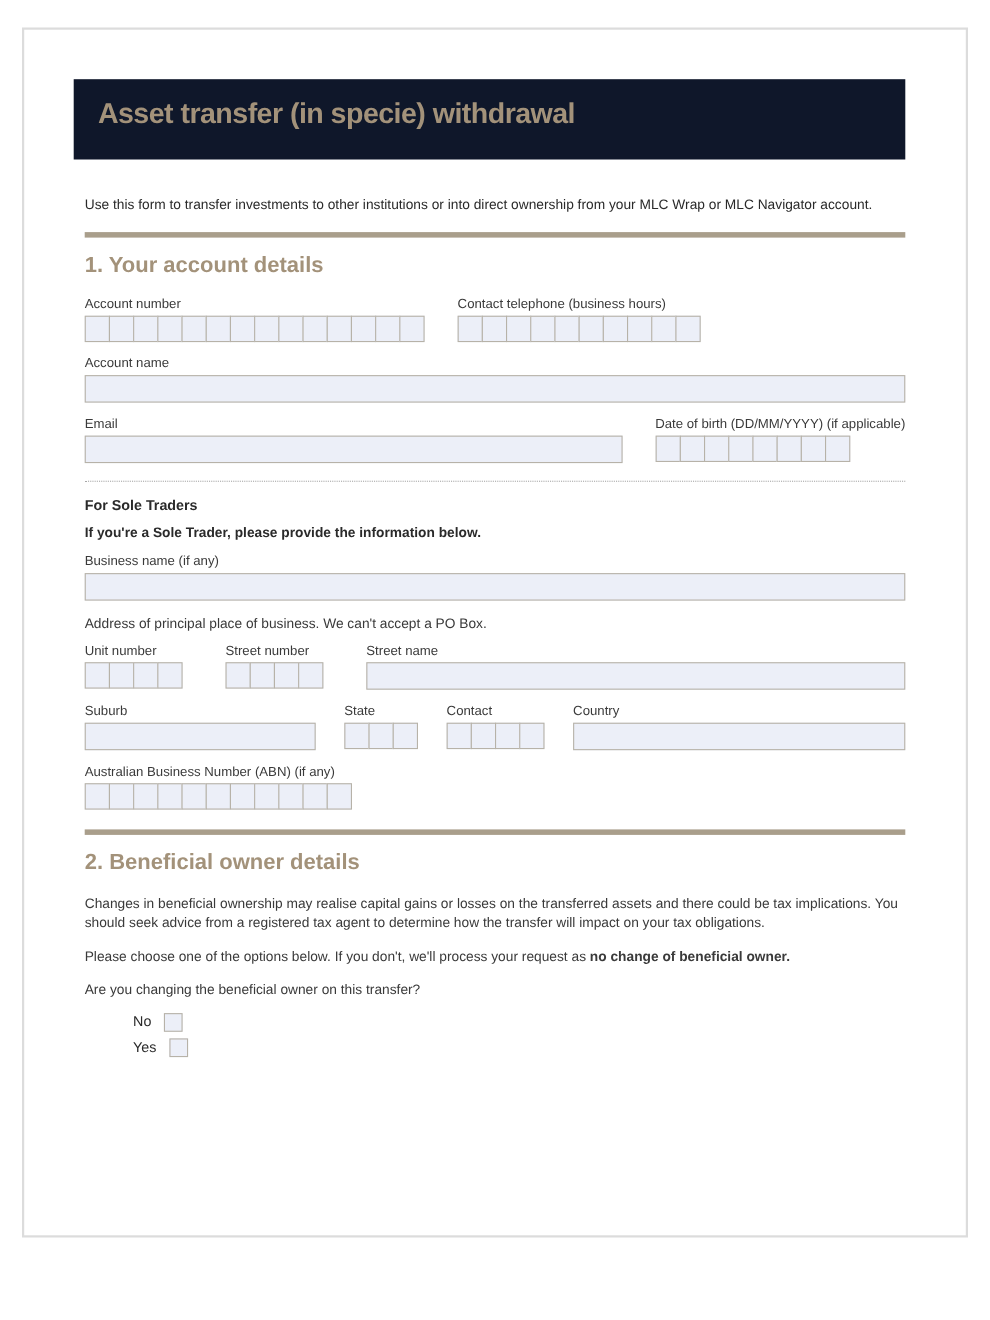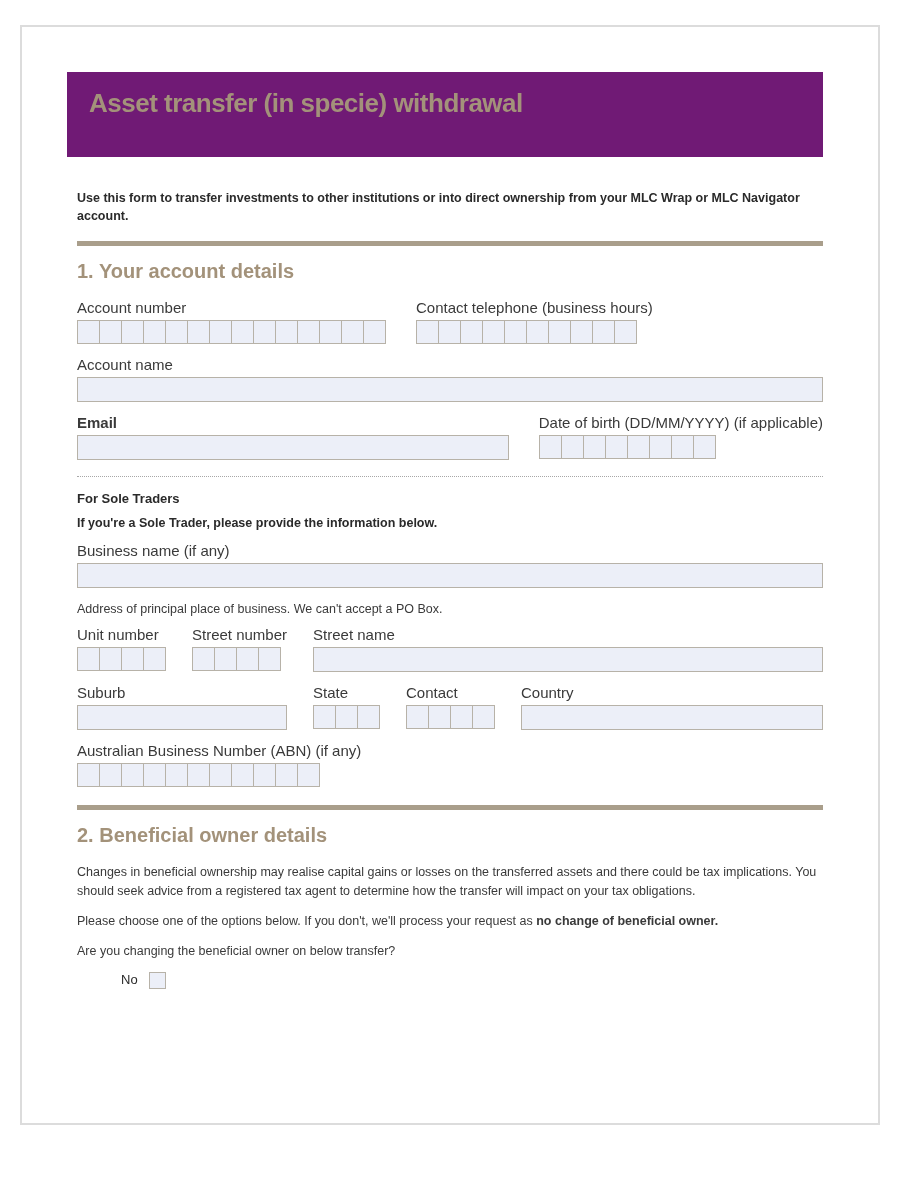--- a/index.html
+++ b/index.html
@@ -11,51 +11,51 @@
     width: 900px;
     margin: 0 auto;
   }
   .page {
     border: 2px solid #dcdcdc;
     margin: 25px 20px;
     padding: 45px 55px 40px 55px;
     min-height: 1100px;
   }
   .title-bar {
-    background: #701a75;
-    padding: 16px 22px 38px 22px;
+    background: #0f172a;
+    padding: 16px 22px 26px 22px;
     margin-bottom: 32px;
     margin-left: -10px;
   }
   .title-bar h1 {
     font-size: 26px;
     font-weight: bold;
     color: #a3927a;
     letter-spacing: -0.5px;
   }
   .intro {
-    font-weight: bold;
+    font-weight: normal;
     font-size: 12.5px;
     line-height: 1.45;
     margin: 0 0 14px 0;
   }
   .rule-heavy {
     border: none;
     border-top: 5px solid #a99e8b;
     margin: 16px 0 14px 0;
   }
   .section-h {
     color: #a3927a;
     font-size: 20px;
     font-weight: bold;
     margin-bottom: 16px;
   }
   .row { display: flex; gap: 30px; margin-bottom: 12px; }
   .field { display: flex; flex-direction: column; }
-  .label { font-size: 15px; color: #3a3a3a; margin-bottom: 4px; }
+  .label { font-size: 12px; color: #3a3a3a; margin-bottom: 4px; }
   .cellbox-row { display: flex; }
   .cellbox {
     width: 23px; height: 24px;
     border: 1px solid #b7b2a8;
     background: #eceff8;
     margin-left: -1px;
   }
   .cellbox:first-child { margin-left: 0; }
   .textinput {
     height: 25px;
@@ -146,21 +146,21 @@
       </div>
     </div>
   </div>
 
   <div class="field" style="margin-bottom:12px;">
     <span class="label">Account name</span>
     <div class="textinput fullw"></div>
   </div>
 
   <div class="row">
-    <div class="field" style="flex:1;font-weight:bold;">
+    <div class="field" style="flex:1;">
       <span class="label">Email</span>
       <div class="textinput" style="width:100%;"></div>
     </div>
     <div class="field" style="flex:0 0 auto;">
       <span class="label nowrap">Date of birth (DD/MM/YYYY) (if applicable)</span>
       <div class="cellbox-row">
         <span class="cellbox"></span>
           <span class="cellbox"></span>
           <span class="cellbox"></span>
           <span class="cellbox"></span>
@@ -177,21 +177,21 @@
   <div class="sub-h">For Sole Traders</div>
   <div class="sub-note">If you're a Sole Trader, please provide the information below.</div>
 
   <div class="field" style="margin-bottom:12px;">
     <span class="label">Business name (if any)</span>
     <div class="textinput fullw"></div>
   </div>
 
   <div class="plain" style="margin-bottom:8px;">Address of principal place of business. We can't accept a PO Box.</div>
 
-  <div class="row" style="gap:26px;">
+  <div class="row" style="gap:39px;">
     <div class="field">
       <span class="label">Unit number</span>
       <div class="cellbox-row">
         <span class="cellbox"></span>
           <span class="cellbox"></span>
           <span class="cellbox"></span>
           <span class="cellbox"></span>
       </div>
     </div>
     <div class="field">
@@ -257,20 +257,24 @@
   <hr class="rule-heavy">
 
   <h2 class="section-h">2. Beneficial owner details</h2>
 
   <p class="plain">Changes in beneficial ownership may realise capital gains or losses on the transferred assets and there could be tax implications. You should seek advice from a registered tax agent to determine how the transfer will impact on your tax obligations.</p>
 
   <p class="plain">
     <span>Please choose one of the options below. If you don't, we'll process your request as </span><b>no change of beneficial owner.</b>
   </p>
 
-  <p class="plain">Are you changing the beneficial owner on below transfer?</p>
+  <p class="plain">Are you changing the beneficial owner on this transfer?</p>
 
   <div class="opt-row">
     <span>No</span>
     <span class="checkbox-sq"></span>
   </div>
+  <div class="opt-row">
+    <span>Yes</span>
+    <span class="checkbox-sq"></span>
+  </div>
 
 </div>
 
 </body></html>

